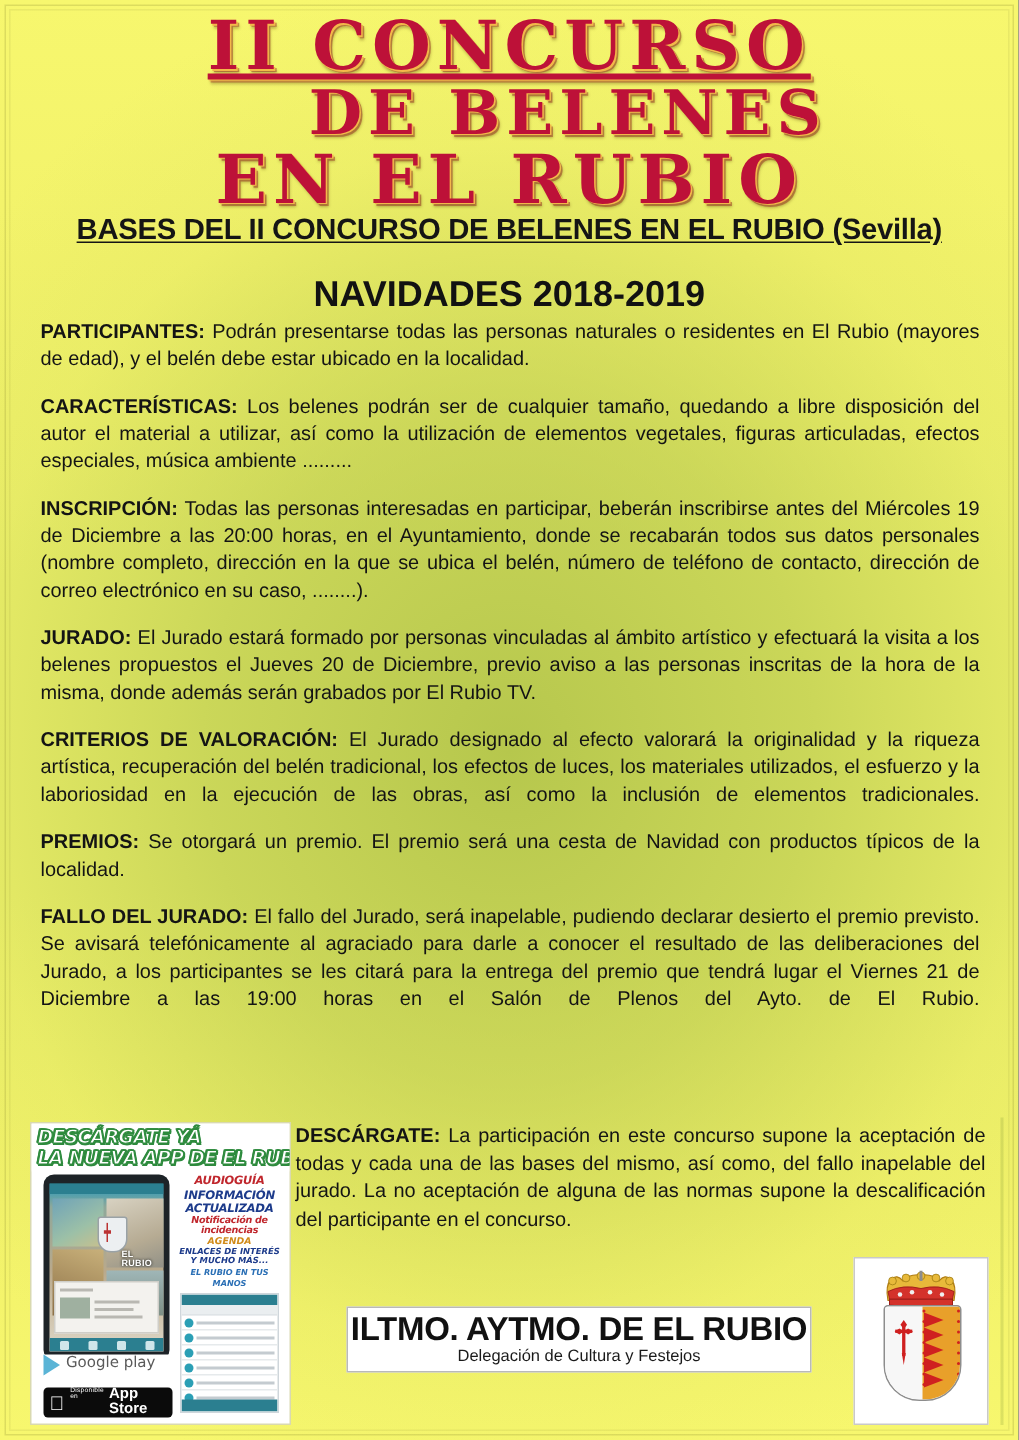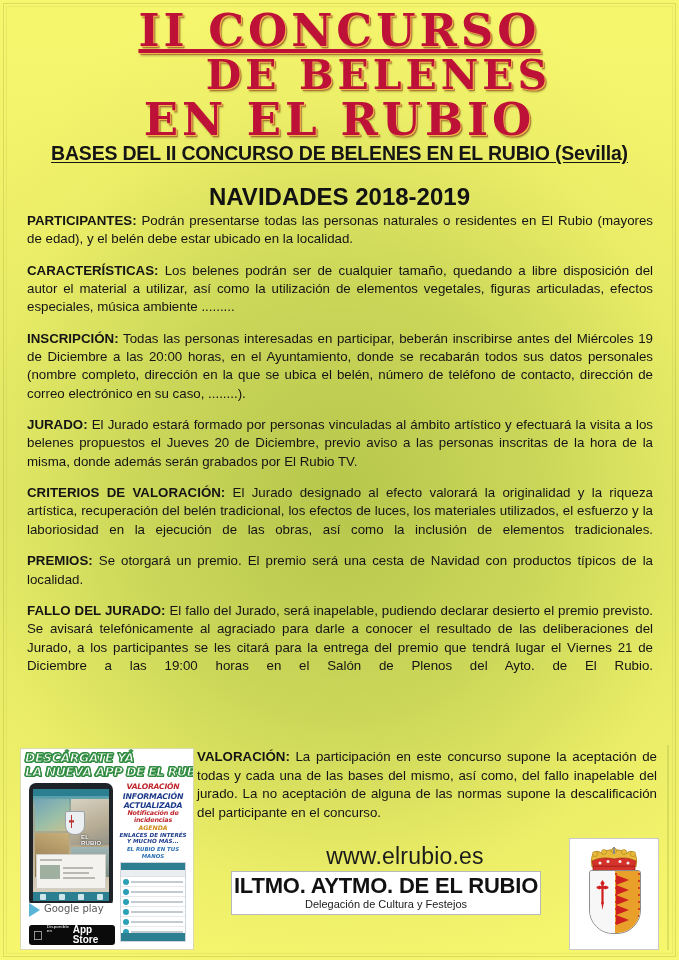--- a/index.html
+++ b/index.html
@@ -374,21 +374,21 @@
       <p class="last"><span class="lbl">PREMIOS:</span><span> Se otorgará un premio. El premio será una cesta de Navidad con productos típicos de la localidad.</span></p>
     </div>
 
     <div class="section">
       <p class="last"><span class="lbl">FALLO DEL JURADO:</span><span> El fallo del Jurado, será inapelable, pudiendo declarar desierto el premio previsto. Se avisará telefónicamente al agraciado para darle a conocer el resultado de las deliberaciones del Jurado, a los participantes se les citará para la entrega del premio que tendrá lugar el Viernes 21 de Diciembre a las 19:00 horas en el Salón de Plenos del Ayto. de El Rubio.</span></p>
     </div>
 
   </div>
 
   <div id="aceptacion-block">
-    <span class="lbl">VALORACIÓN:</span><span> La participación en este concurso supone la aceptación de todas y cada una de las bases del mismo, así como, del fallo inapelable del jurado. La no aceptación de alguna de las normas supone la descalificación del participante en el concurso.</span>
+    <span class="lbl">DESCÁRGATE:</span><span> La participación en este concurso supone la aceptación de todas y cada una de las bases del mismo, así como, del fallo inapelable del jurado. La no aceptación de alguna de las normas supone la descalificación del participante en el concurso.</span>
   </div>
 
   <div id="app-ad">
     <div id="app-ad-header">
       <div class="ad-head-line">DESCÁRGATE YÁ</div>
       <div class="ad-head-line">LA NUEVA APP DE EL RUBIO</div>
     </div>
 
     <div id="ad-body">
 
@@ -412,21 +412,21 @@
           <div class="ph-icons">
             <i></i>
             <i></i>
             <i></i>
             <i></i>
           </div>
         </div>
       </div>
 
       <div id="ad-right">
-        <div class="ad-t1">VALORACIÓN</div>
+        <div class="ad-t1">AUDIOGUÍA</div>
         <div class="ad-t2">INFORMACIÓN ACTUALIZADA</div>
         <div class="ad-t3">Notificación de incidencias</div>
         <div class="ad-t4">AGENDA</div>
         <div class="ad-t5">ENLACES DE INTERÉS Y MUCHO MÁS...</div>
         <div class="ad-t6">EL RUBIO EN TUS MANOS</div>
 
         <div id="ad-list">
           <div class="lhead"></div>
           <div class="lsub"></div>
           <div class="row">
@@ -469,21 +469,20 @@
             <span class="as2">App Store</span>
           </span>
         </div>
       </div>
 
     </div>
   </div>
 
   <div id="side-hair"></div>
 
-  <div id="footer-web">www.elrubio.es</div>
 
   <div id="footer-box">
     <div id="ayto-line">ILTMO. AYTMO. DE EL RUBIO</div>
     <div id="delegacion-line">Delegación de Cultura y Festejos</div>
   </div>
 
   <div id="coat">
     <svg id="crown" viewBox="0 0 52 26">
       <path d="M4 20 Q2 10 6 6 Q10 2 14 7 Q18 2 26 3 Q34 2 38 7 Q42 2 46 6 Q50 10 48 20 Z" fill="#e8b93a" stroke="#b07d13" stroke-width="0.8"></path>
       <path d="M5 19 H47 V23 Q26 26 5 23 Z" fill="#d4322b" stroke="#9c1d18" stroke-width="0.7"></path>

